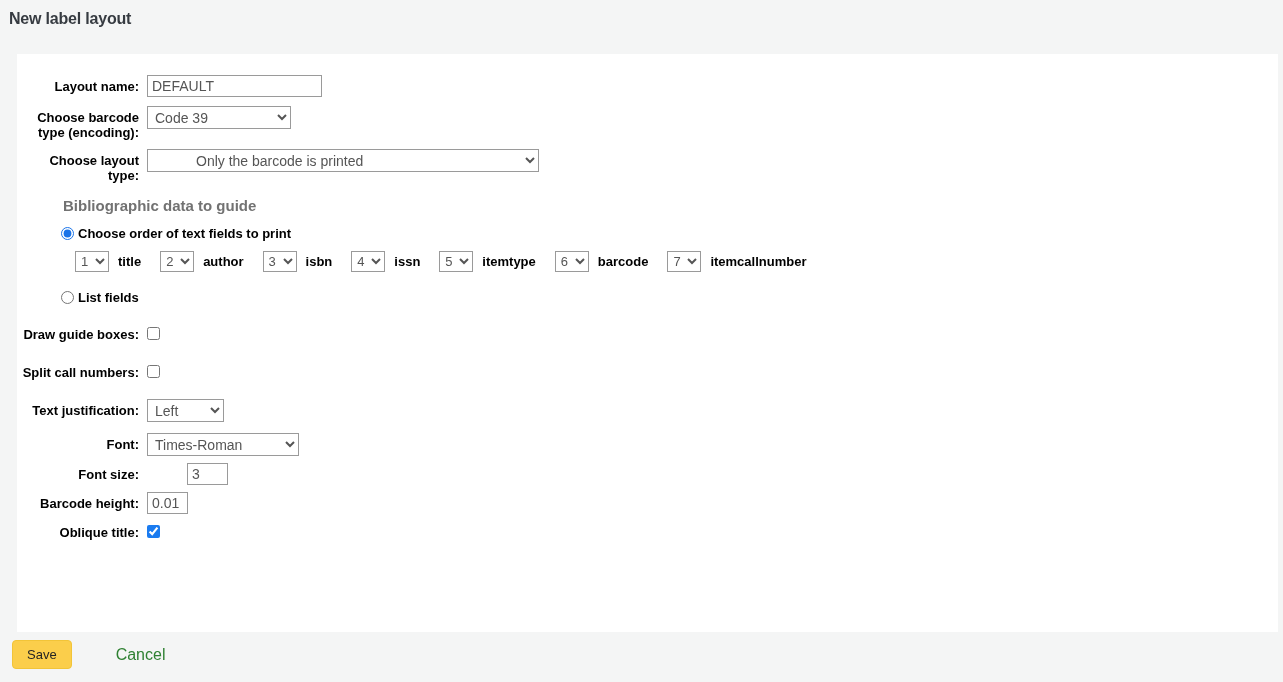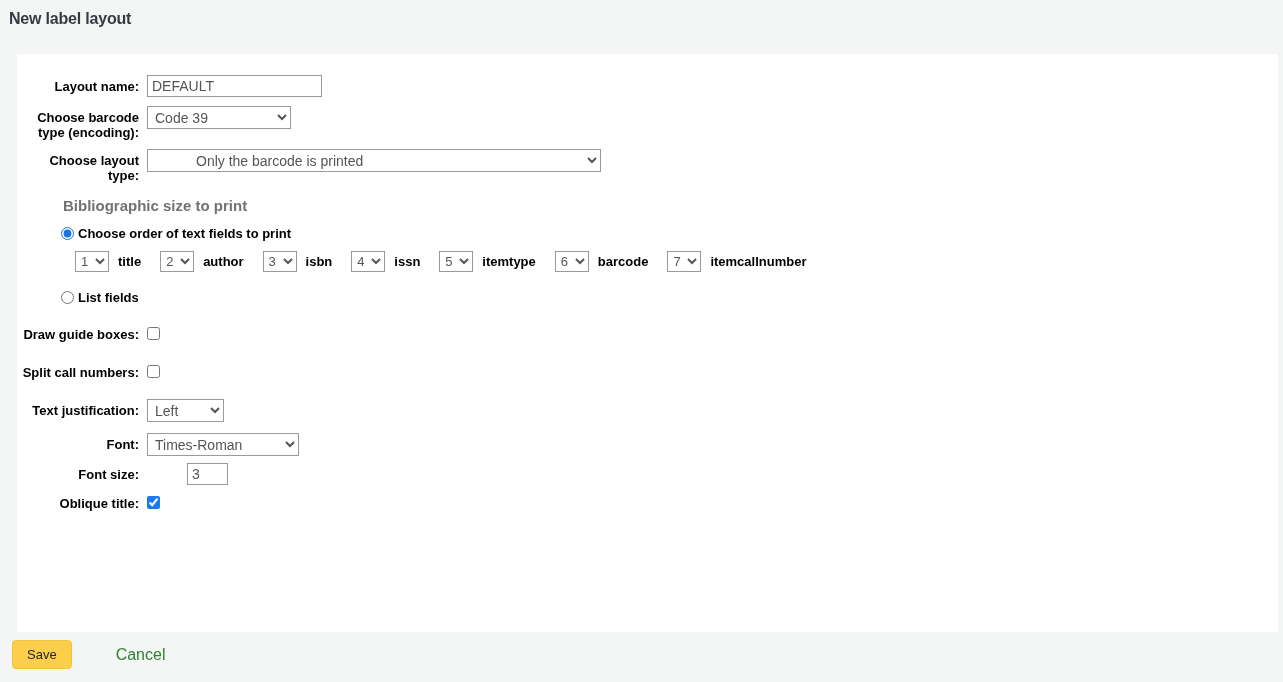--- a/index.html
+++ b/index.html
@@ -81,21 +81,21 @@
     font-size: 14px;
     color: #555;
     border: 1px solid #9a9a9a;
     background: #fff;
     height: 23px;
     padding: 1px 3px;
     box-sizing: border-box;
     border-radius: 0;
   }
   select.sel-barcode-type { width: 144px; }
-  select.sel-layout-type  { width: 454px; padding-left: 44px; }
+  select.sel-layout-type  { width: 392px; padding-left: 44px; }
   select.sel-justify      { width: 77px; }
   select.sel-font         { width: 152px; }
   select.sel-order        { width: 34px; font-size: 13px; height: 21px; padding: 0 1px; }
 
   
   .legend {
     font-size: 15px;
     font-weight: bold;
     color: #727272;
     margin: 14px 0 12px 46px;
@@ -206,21 +206,21 @@
 
     <div class="row">
       <div class="label">Choose layout type:</div>
       <div class="control">
         <select class="sel-layout-type">
           <option>Only the barcode is printed</option>
         </select>
       </div>
     </div>
 
-    <div class="legend">Bibliographic size to print</div>
+    <div class="legend">Bibliographic data to guide</div>
 
     <div class="radio-line">
       <input type="radio" name="bibdata" checked="" style="">
       <span class="rlabel">Choose order of text fields to print</span>
     </div>
 
     <div class="order-row" id="order-row">
         <select class="sel-order"><option>1</option></select>
         <span class="fieldname">title</span>
         <select class="sel-order"><option>2</option></select>
@@ -275,20 +275,26 @@
     </div>
 
     <div class="row" style="margin-bottom:7px;gap:40px;">
       <div class="label">Font size:</div>
       <div class="control">
         <input type="text" class="small-num" value="3" style="">
       </div>
     </div>
 
 
+    <div class="row" style="margin-bottom:7px;">
+      <div class="label">Barcode height:</div>
+      <div class="control">
+        <input type="text" class="small-num" value="0.01" style="">
+      </div>
+    </div>
 
     <div class="row">
       <div class="label">Oblique title:</div>
       <div class="control cb-wrap">
         <input type="checkbox" checked="" style="">
       </div>
     </div>
 
   </div>
 </div>

